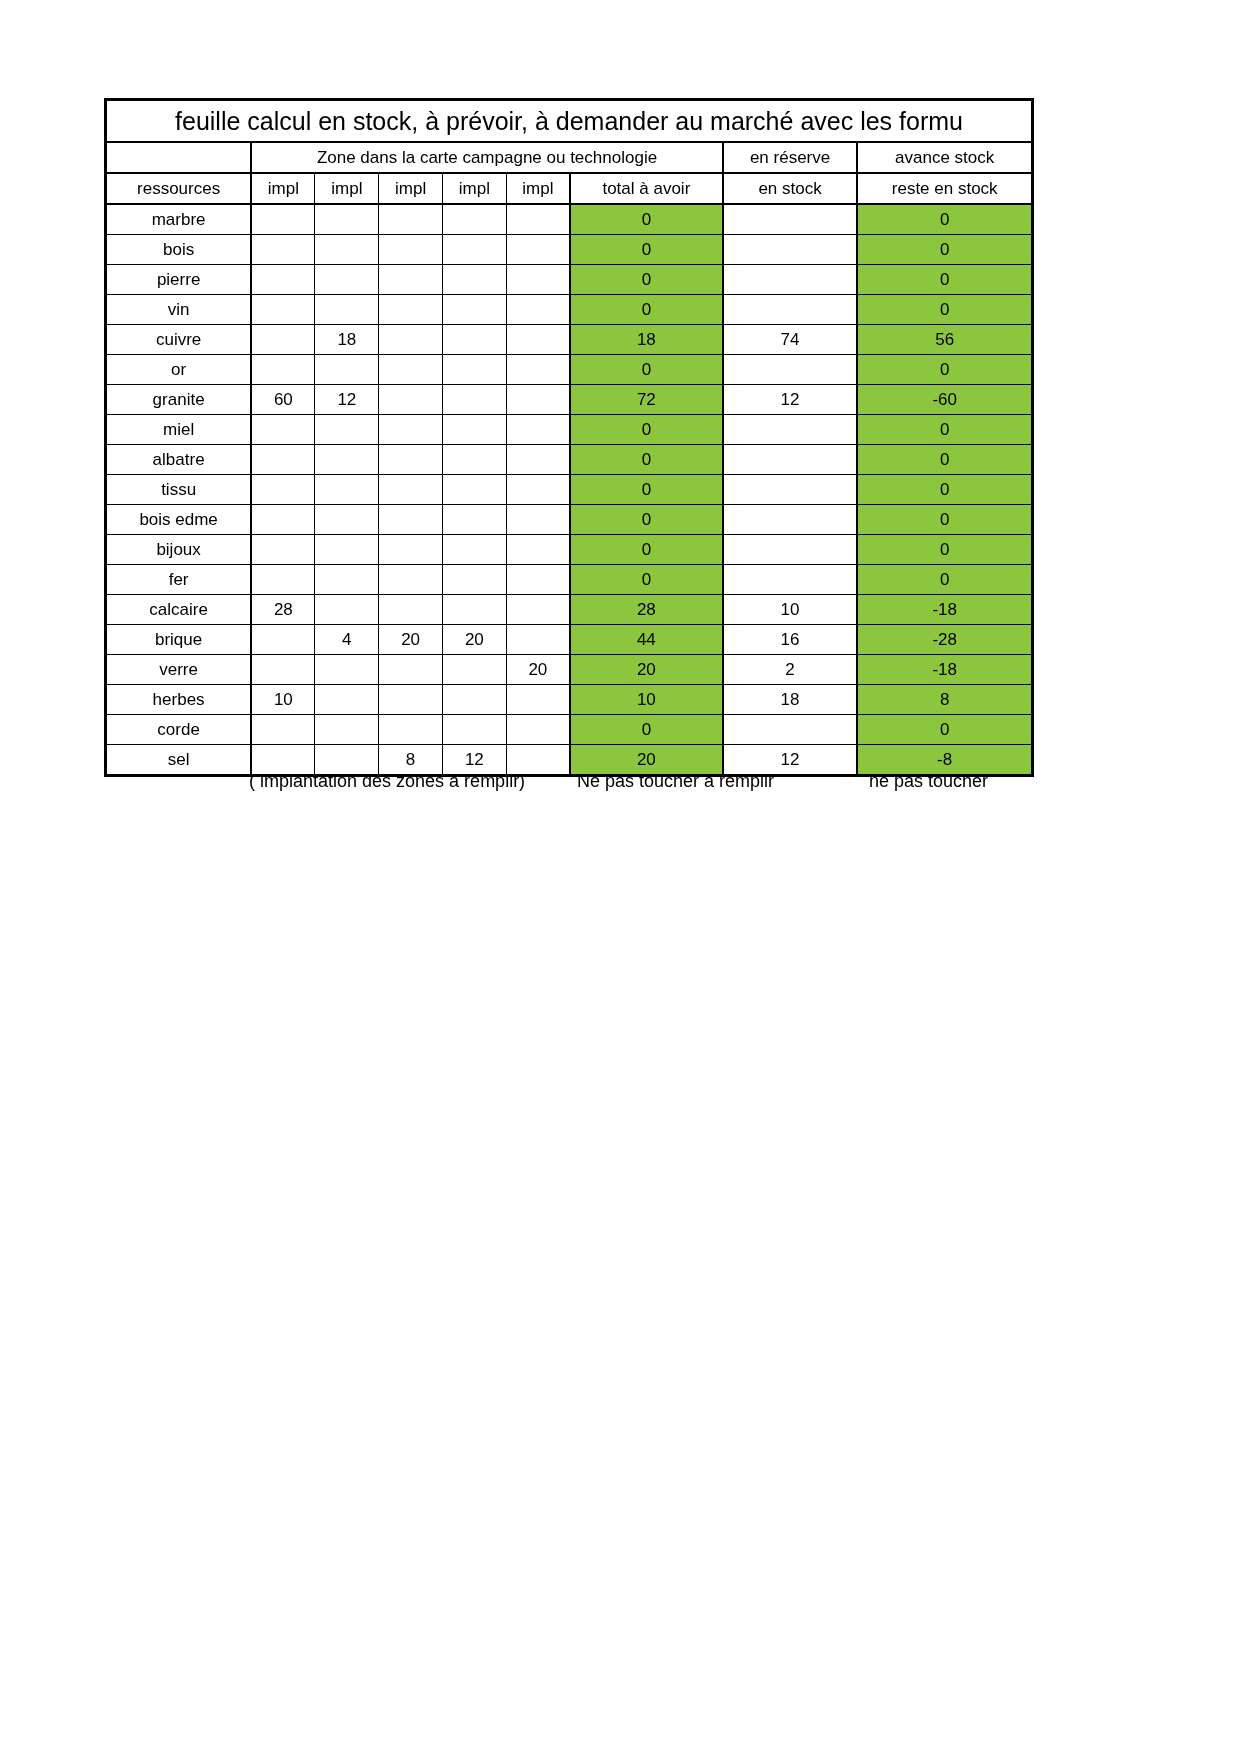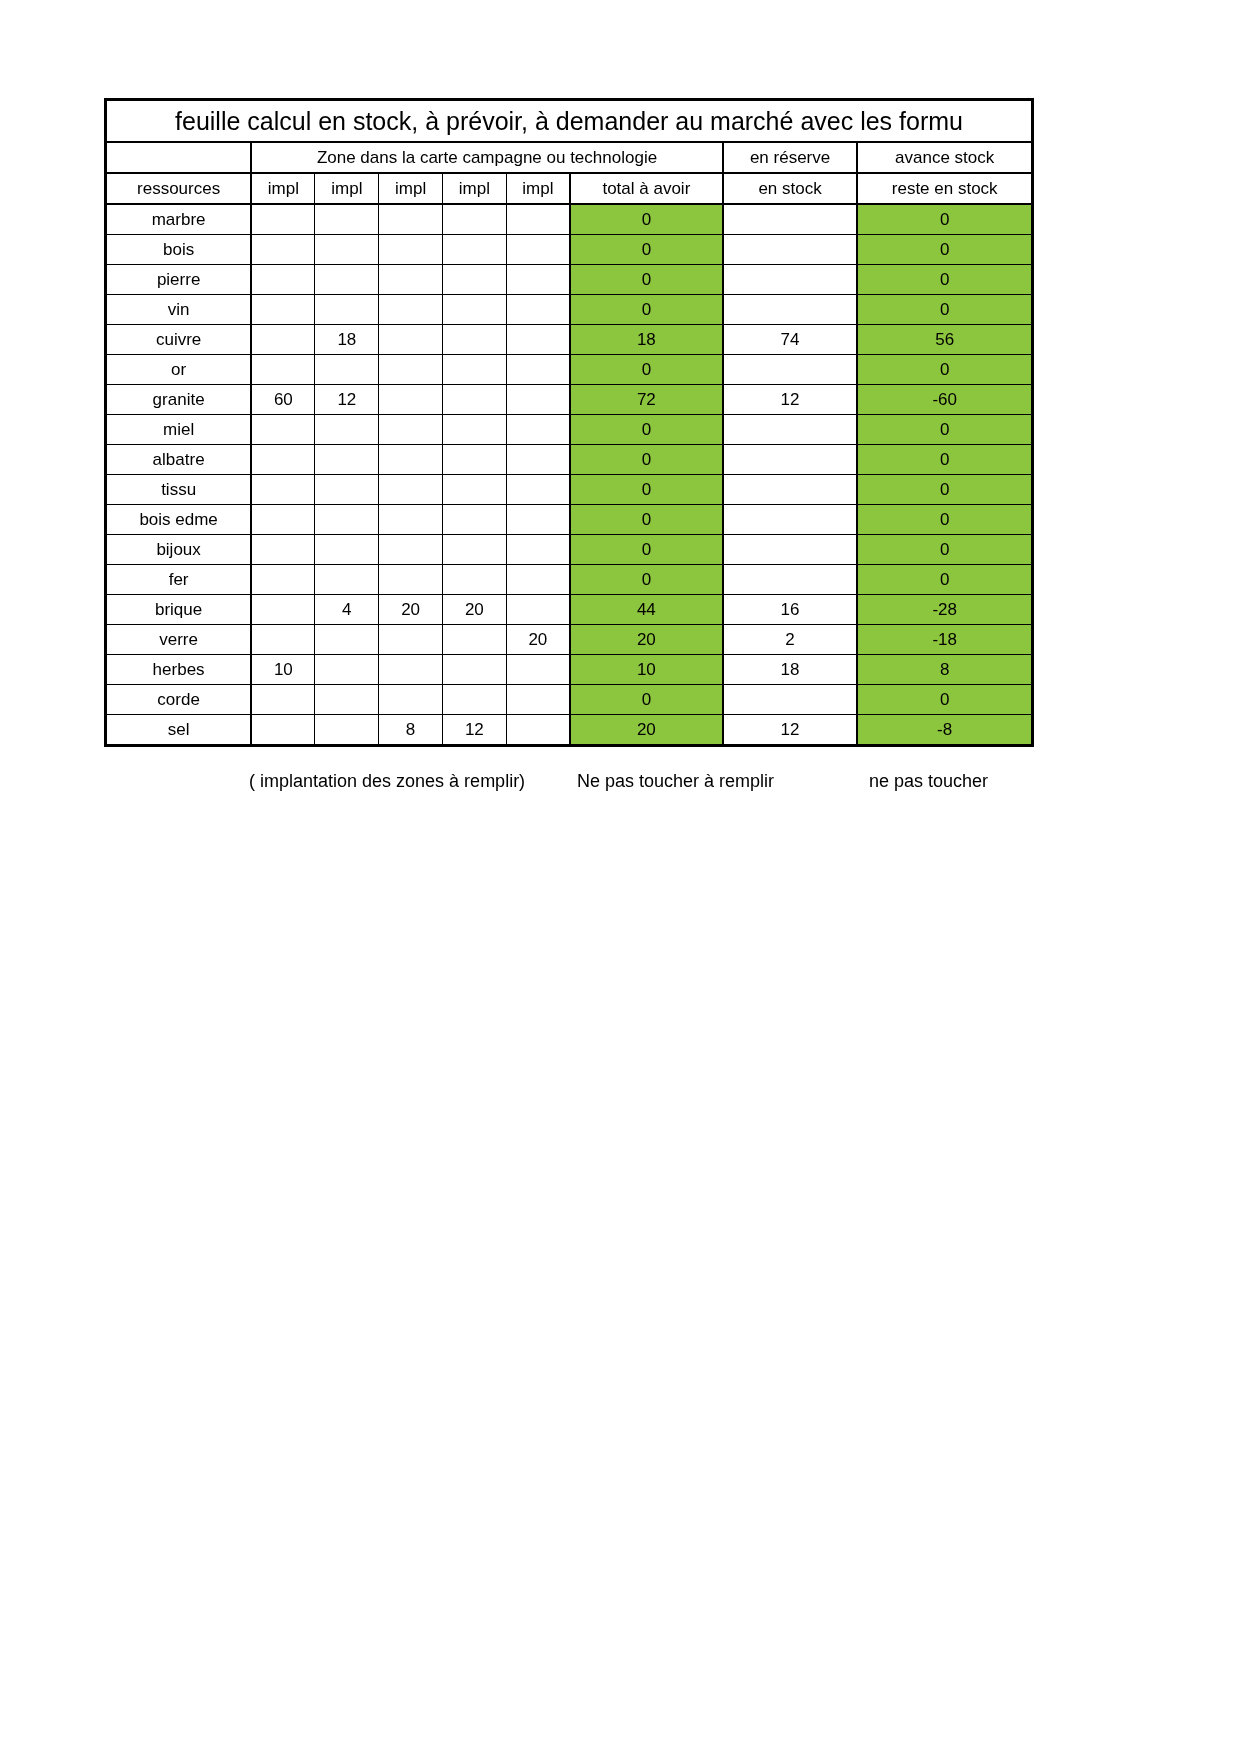--- a/index.html
+++ b/index.html
@@ -310,20 +310,31 @@
           <td></td>
           <td></td>
           <td></td>
           <td></td>
           <td class="impl-last"></td>
           <td class="total-cell">0</td>
           <td class="stock-cell"></td>
           <td class="reste-cell">0</td>
         </tr>
         <tr>
+          <td class="res-cell">calcaire</td>
+          <td>28</td>
+          <td></td>
+          <td></td>
+          <td></td>
+          <td class="impl-last"></td>
+          <td class="total-cell">28</td>
+          <td class="stock-cell">10</td>
+          <td class="reste-cell">-18</td>
+        </tr>
+        <tr>
           <td class="res-cell">brique</td>
           <td></td>
           <td>4</td>
           <td>20</td>
           <td>20</td>
           <td class="impl-last"></td>
           <td class="total-cell">44</td>
           <td class="stock-cell">16</td>
           <td class="reste-cell">-28</td>
         </tr>

